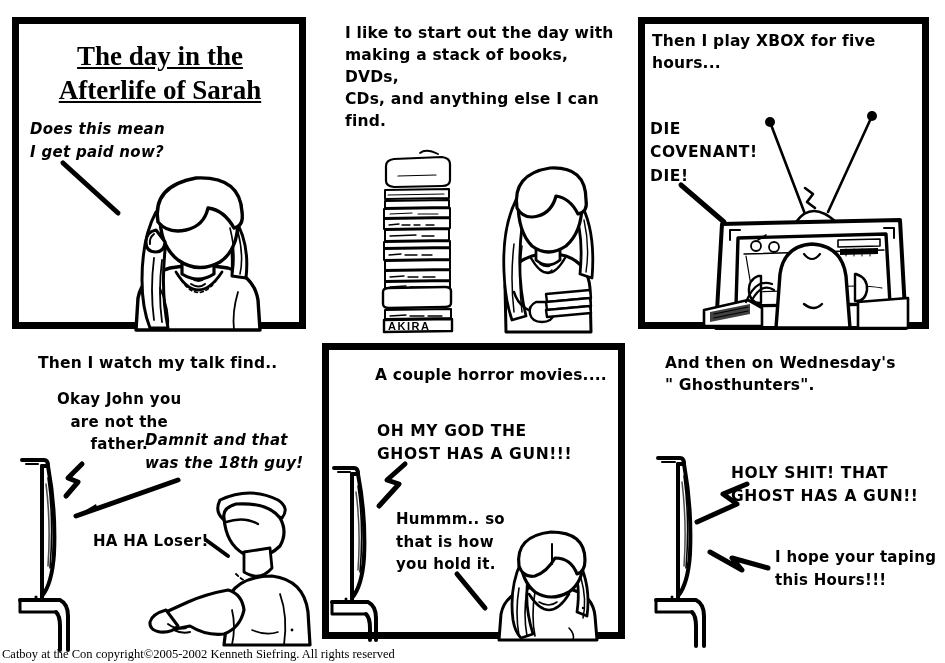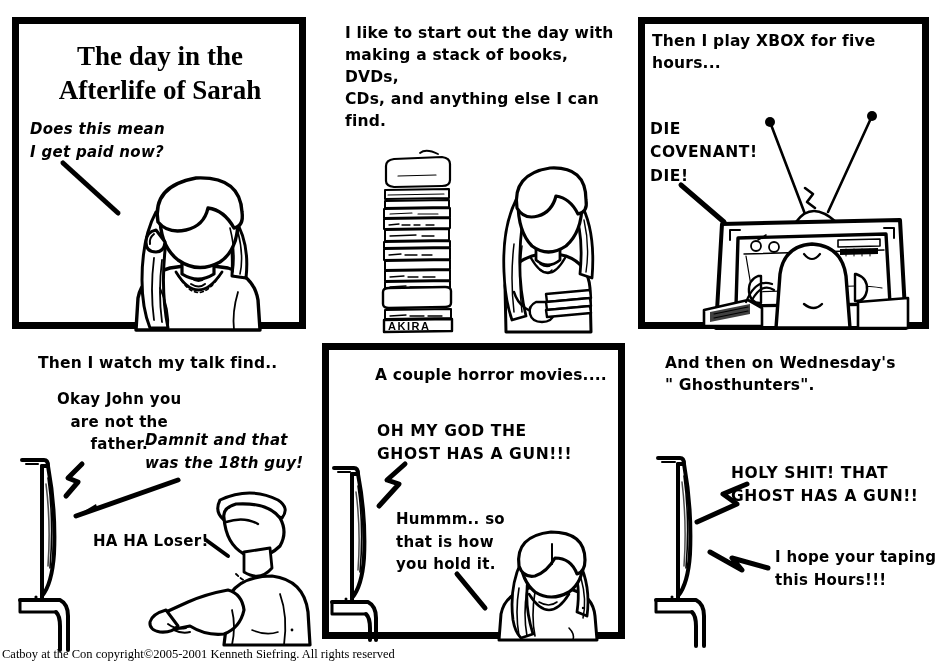--- a/index.html
+++ b/index.html
@@ -55,20 +55,21 @@
   }
   .title {
     position: absolute;
     font-family: "Liberation Serif", serif;
     font-weight: bold;
     font-size: 27px;
     line-height: 1.25;
     text-align: center;
     color: #000;
     white-space: pre-line;
+    text-decoration: underline;
   }
   .footer {
     position: absolute;
     font-family: "Liberation Serif", serif;
     font-size: 12.5px;
     color: #000;
     left: 2px;
     bottom: 1px;
     white-space: nowrap;
   }
@@ -445,15 +446,15 @@
       <path class="ln" stroke-width="1.6" d="M34 26 Q40 70 36 118"></path>
       <path class="ln" stroke-width="1.5" d="M32 32 Q37 74 34 116" opacity="0.7"></path>
       <path class="ln" stroke-width="4" d="M28 14 L28 148"></path>
       <path class="ln" stroke-width="4" d="M6 150 L46 150 Q54 154 54 166 L54 196"></path>
       <path class="ln" stroke-width="3" d="M6 150 L6 162 L42 162"></path>
       <path class="ln" stroke-width="4" d="M42 162 Q46 166 46 176 L46 196"></path>
       <circle class="solid" cx="22" cy="147" r="1.5"></circle>
     </svg>
   </div>
 
-  <div class="footer">Catboy at the Con copyright©2005-2001 Kenneth Siefring.  All rights reserved</div>
+  <div class="footer">Catboy at the Con copyright©2005-2002 Kenneth Siefring.  All rights reserved</div>
 
 </div>
 
 </body></html>

